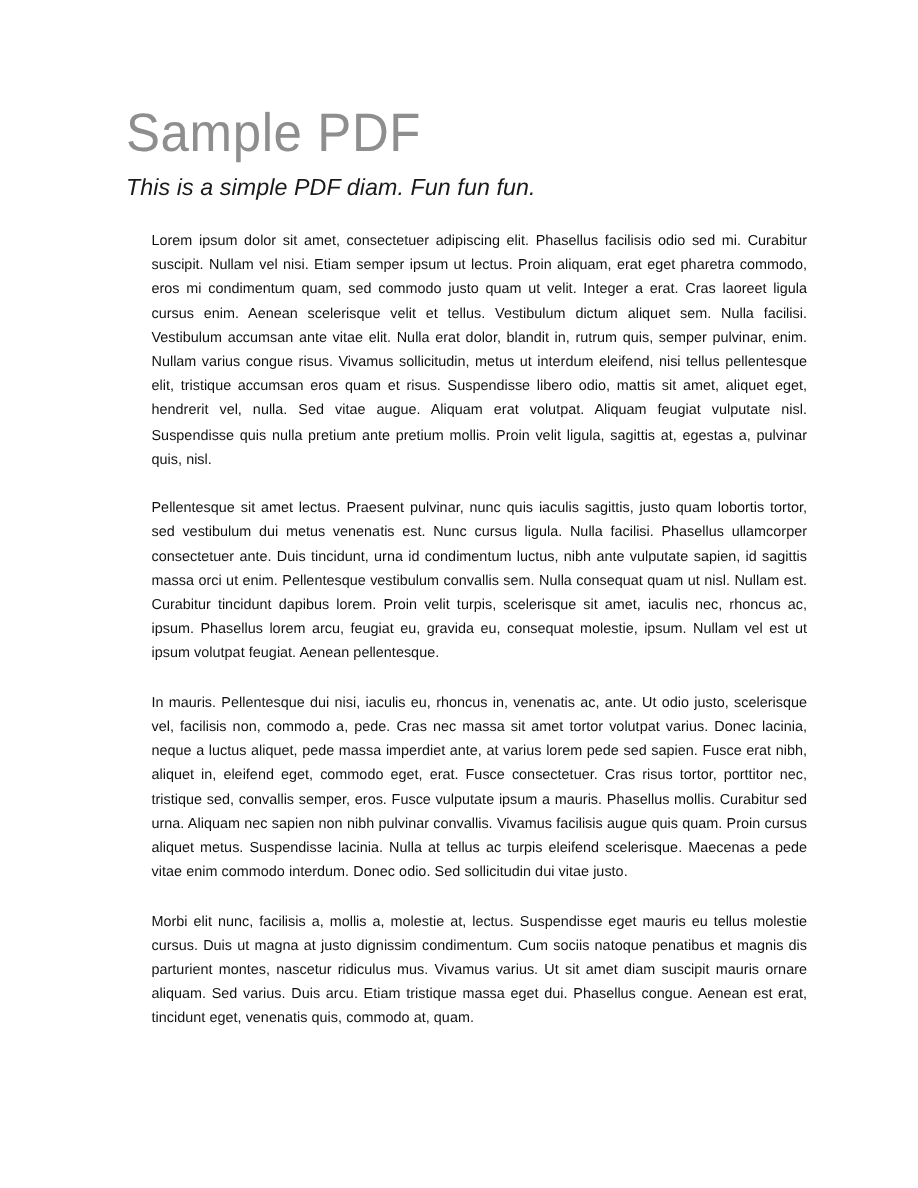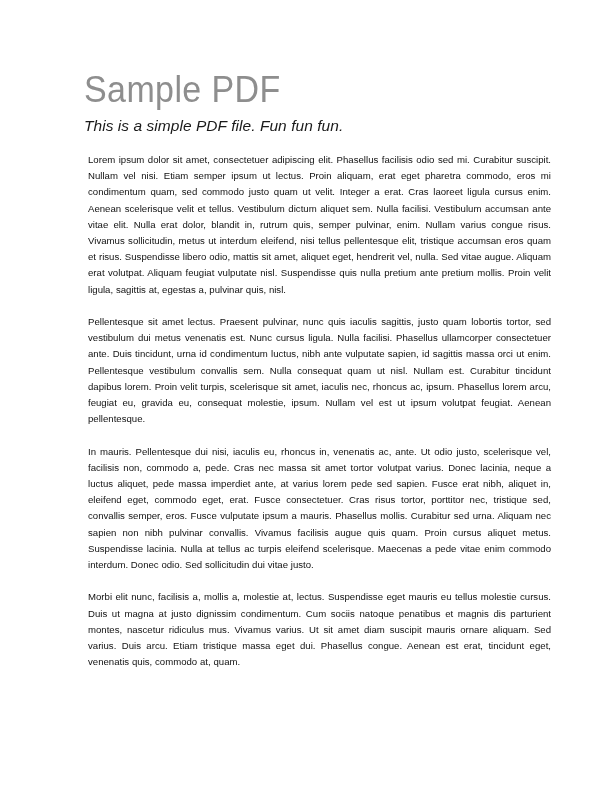--- a/index.html
+++ b/index.html
@@ -45,21 +45,21 @@
     font-size: 15.5px;
     line-height: 20px;
     font-style: italic;
     font-weight: 400;
     color: #1a1a1a;
     margin: 0 0 16px 0;
     letter-spacing: 0.05px;
     white-space: nowrap;
   }
   .body-text {
-    margin: 4px;
+    margin: 17px;
     padding: 0;
   }
   .body-text p {
     font-family: "Liberation Sans", sans-serif;
     font-size: 9.6px;
     line-height: 16.2px;
     color: #111111;
     text-align: justify;
     text-justify: inter-word;
     margin: 0 0 16.2px 0;
@@ -72,21 +72,21 @@
   }
 </style>
 </head>
 <body>
 
 <div class="page">
   <div class="content">
 
     <h1 class="doc-title">Sample PDF</h1>
 
-    <h2 class="doc-subtitle">This is a simple PDF file. Fun fun fun.</h2>
+    <h2 class="doc-subtitle">This is a simple PDF diam. Fun fun fun.</h2>
 
     <div class="body-text">
       <p>Lorem ipsum dolor sit amet, consectetuer adipiscing elit. Phasellus facilisis odio sed mi. Curabitur suscipit. Nullam vel nisi. Etiam semper ipsum ut lectus. Proin aliquam, erat eget pharetra commodo, eros mi condimentum quam, sed commodo justo quam ut velit. Integer a erat. Cras laoreet ligula cursus enim. Aenean scelerisque velit et tellus. Vestibulum dictum aliquet sem. Nulla facilisi. Vestibulum accumsan ante vitae elit. Nulla erat dolor, blandit in, rutrum quis, semper pulvinar, enim. Nullam varius congue risus. Vivamus sollicitudin, metus ut interdum eleifend, nisi tellus pellentesque elit, tristique accumsan eros quam et risus. Suspendisse libero odio, mattis sit amet, aliquet eget, hendrerit vel, nulla. Sed vitae augue. Aliquam erat volutpat. Aliquam feugiat vulputate nisl. Suspendisse quis nulla pretium ante pretium mollis. Proin velit ligula, sagittis at, egestas a, pulvinar quis, nisl.</p>
       <p>Pellentesque sit amet lectus. Praesent pulvinar, nunc quis iaculis sagittis, justo quam lobortis tortor, sed vestibulum dui metus venenatis est. Nunc cursus ligula. Nulla facilisi. Phasellus ullamcorper consectetuer ante. Duis tincidunt, urna id condimentum luctus, nibh ante vulputate sapien, id sagittis massa orci ut enim. Pellentesque vestibulum convallis sem. Nulla consequat quam ut nisl. Nullam est. Curabitur tincidunt dapibus lorem. Proin velit turpis, scelerisque sit amet, iaculis nec, rhoncus ac, ipsum. Phasellus lorem arcu, feugiat eu, gravida eu, consequat molestie, ipsum. Nullam vel est ut ipsum volutpat feugiat. Aenean pellentesque.</p>
       <p>In mauris. Pellentesque dui nisi, iaculis eu, rhoncus in, venenatis ac, ante. Ut odio justo, scelerisque vel, facilisis non, commodo a, pede. Cras nec massa sit amet tortor volutpat varius. Donec lacinia, neque a luctus aliquet, pede massa imperdiet ante, at varius lorem pede sed sapien. Fusce erat nibh, aliquet in, eleifend eget, commodo eget, erat. Fusce consectetuer. Cras risus tortor, porttitor nec, tristique sed, convallis semper, eros. Fusce vulputate ipsum a mauris. Phasellus mollis. Curabitur sed urna. Aliquam nec sapien non nibh pulvinar convallis. Vivamus facilisis augue quis quam. Proin cursus aliquet metus. Suspendisse lacinia. Nulla at tellus ac turpis eleifend scelerisque. Maecenas a pede vitae enim commodo interdum. Donec odio. Sed sollicitudin dui vitae justo.</p>
       <p>Morbi elit nunc, facilisis a, mollis a, molestie at, lectus. Suspendisse eget mauris eu tellus molestie cursus. Duis ut magna at justo dignissim condimentum. Cum sociis natoque penatibus et magnis dis parturient montes, nascetur ridiculus mus. Vivamus varius. Ut sit amet diam suscipit mauris ornare aliquam. Sed varius. Duis arcu. Etiam tristique massa eget dui. Phasellus congue. Aenean est erat, tincidunt eget, venenatis quis, commodo at, quam.</p>
     </div>
 
   </div>
 </div>

